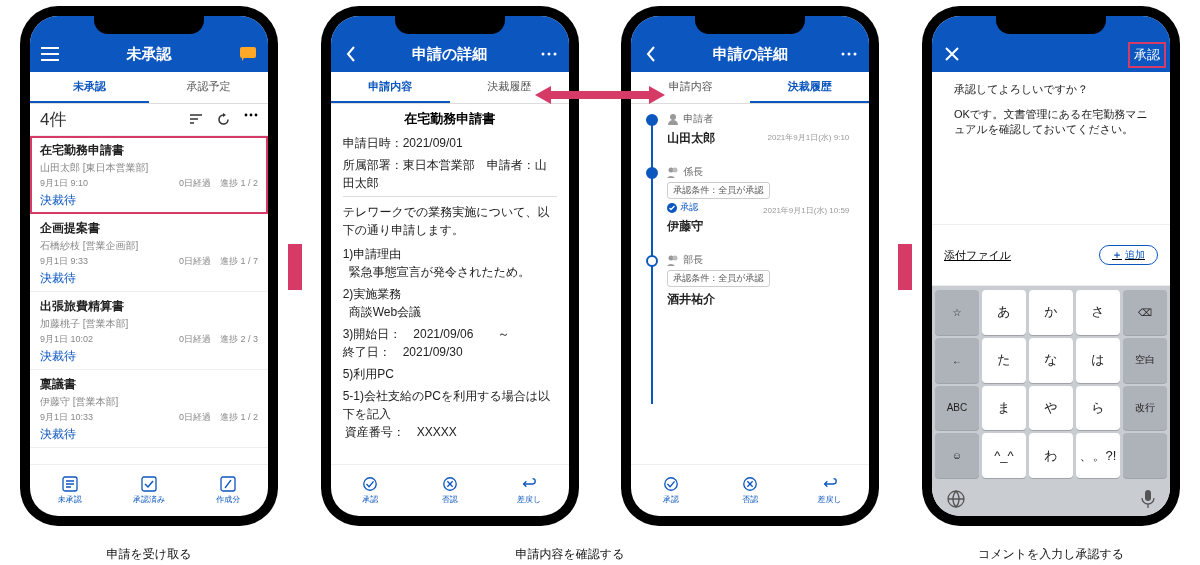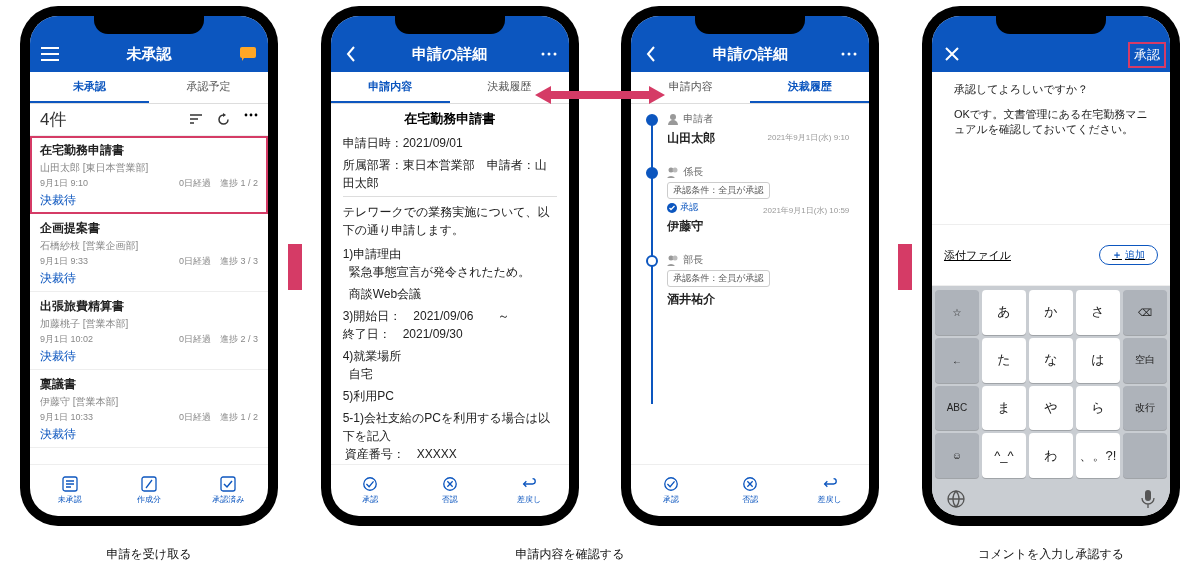--- a/index.html
+++ b/index.html
@@ -118,21 +118,21 @@
               <span>9月1日 9:10</span>
               <span><span>0日経過</span>　<span>進捗 1 / 2</span></span>
             </div>
           <div class="status">決裁待</div>
         </div>
         <div class="card">
           <div class="t">企画提案書</div>
           <div class="s">石橋紗枝 [営業企画部]</div>
           <div class="row">
               <span>9月1日 9:33</span>
-              <span><span>0日経過</span>　<span>進捗 3 / 3</span></span>
+              <span><span>0日経過</span>　<span>進捗 1 / 7</span></span>
             </div>
           <div class="status">決裁待</div>
         </div>
         <div class="card">
           <div class="t">出張旅費精算書</div>
           <div class="s">加藤桃子 [営業本部]</div>
           <div class="row">
               <span>9月1日 10:02</span>
               <span><span>0日経過</span>　<span>進捗 2 / 3</span></span>
             </div>
@@ -152,30 +152,30 @@
         <div>
             <svg class="bn-icon" viewBox="0 0 18 16">
               <rect x="2" y="1" width="14" height="14" rx="2" fill="none" stroke="#0c56bf" stroke-width="1.3"></rect>
               <path d="M5 5h8M5 8h8M5 11h5" stroke="#0c56bf" stroke-width="1.3"></path>
             </svg>
             <span>未承認</span>
           </div>
         <div>
             <svg class="bn-icon" viewBox="0 0 18 16">
               <rect x="2" y="1" width="14" height="14" rx="2" fill="none" stroke="#0c56bf" stroke-width="1.3"></rect>
-              <path d="M6 12l6-8" stroke="#0c56bf" stroke-width="1.3"></path>
-            </svg>
-            <span>作成分</span>
+              <path d="M5 8l3 3 5-6" fill="none" stroke="#0c56bf" stroke-width="1.5"></path>
+            </svg>
+            <span>承認済み</span>
           </div>
         <div>
             <svg class="bn-icon" viewBox="0 0 18 16">
               <rect x="2" y="1" width="14" height="14" rx="2" fill="none" stroke="#0c56bf" stroke-width="1.3"></rect>
-              <path d="M5 8l3 3 5-6" fill="none" stroke="#0c56bf" stroke-width="1.5"></path>
-            </svg>
-            <span>承認済み</span>
+              <path d="M6 12l6-8" stroke="#0c56bf" stroke-width="1.3"></path>
+            </svg>
+            <span>作成分</span>
           </div>
       </div>
     </div>
   </div>
 
   <div class="phone" style="position:relative">
     <div class="notch"></div>
     <div class="screen">
       <div class="header">
         <div class="hicon">
@@ -199,27 +199,24 @@
       <div class="detail-title">在宅勤務申請書</div>
       <div class="detail">
         <div class="line"><span class="lbl">申請日時：</span><span>2021/09/01</span></div>
         <div class="line" style="border-bottom:1px solid #ddd;padding-bottom:4px"><span class="lbl">所属部署：</span><span>東日本営業部</span>　<span>申請者：</span><span>山田太郎</span></div>
         <div class="line" style="margin-top:6px">テレワークでの業務実施について、以下の通り申請します。</div>
         <div class="line" style="margin-top:6px">
             <div>1)申請理由</div>
             <div style="padding-left:6px">緊急事態宣言が発令されたため。</div>
           </div>
         <div class="line">
+            <div>2)実施業務</div>
             <div style="padding-left:6px">商談Web会議</div>
           </div>
         <div class="line"><span>3)開始日：</span>　<span>2021/09/06</span>　　<span>～</span><br><span>終了日：</span>　<span>2021/09/30</span></div>
-        <div class="line">
-            <div>4)就業場所</div>
-            <div style="padding-left:6px">自宅</div>
-          </div>
         <div class="line">
             <div>5)利用PC</div>
           </div>
         <div class="line">
             <div>5-1)会社支給のPCを利用する場合は以下を記入</div>
             <div style="padding-left:2px"><span>資産番号：</span>　<span>XXXXX</span></div>
           </div>
       </div>
       <div class="bottomnav">
         <div>

